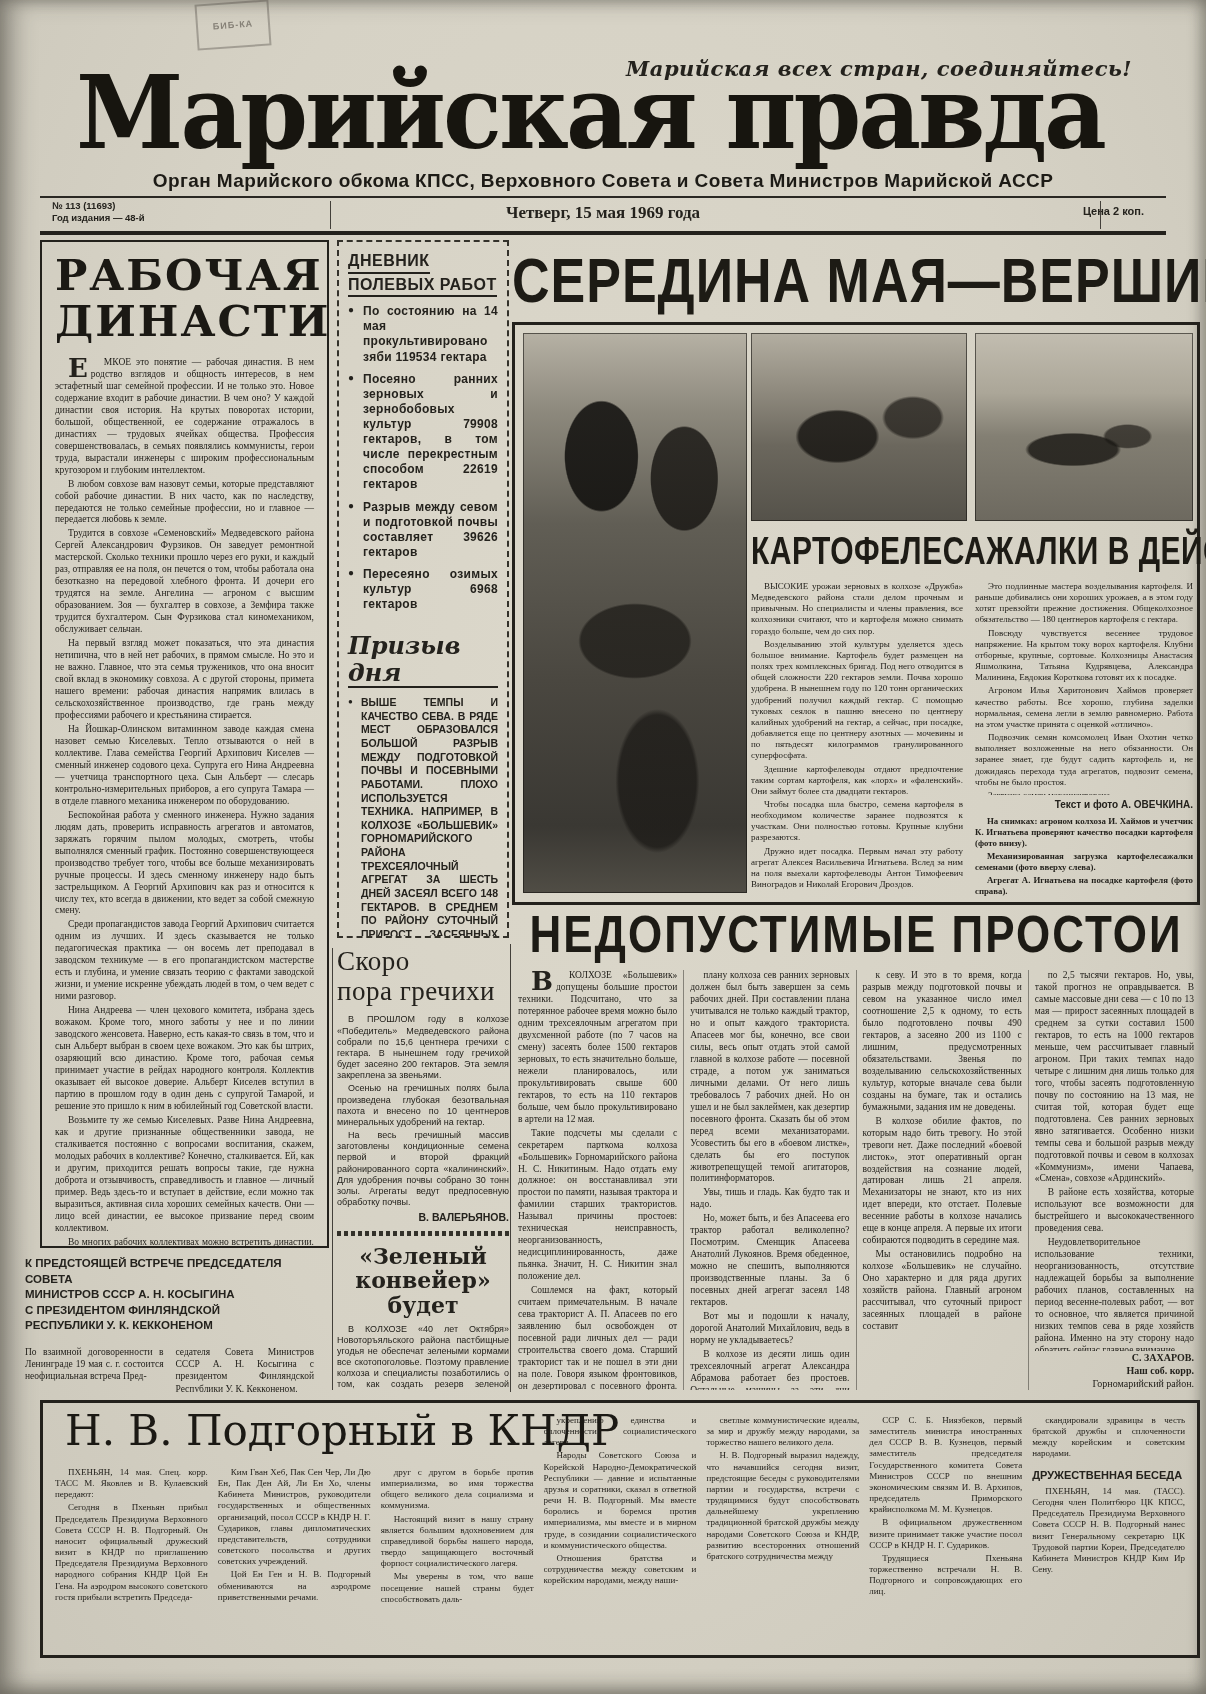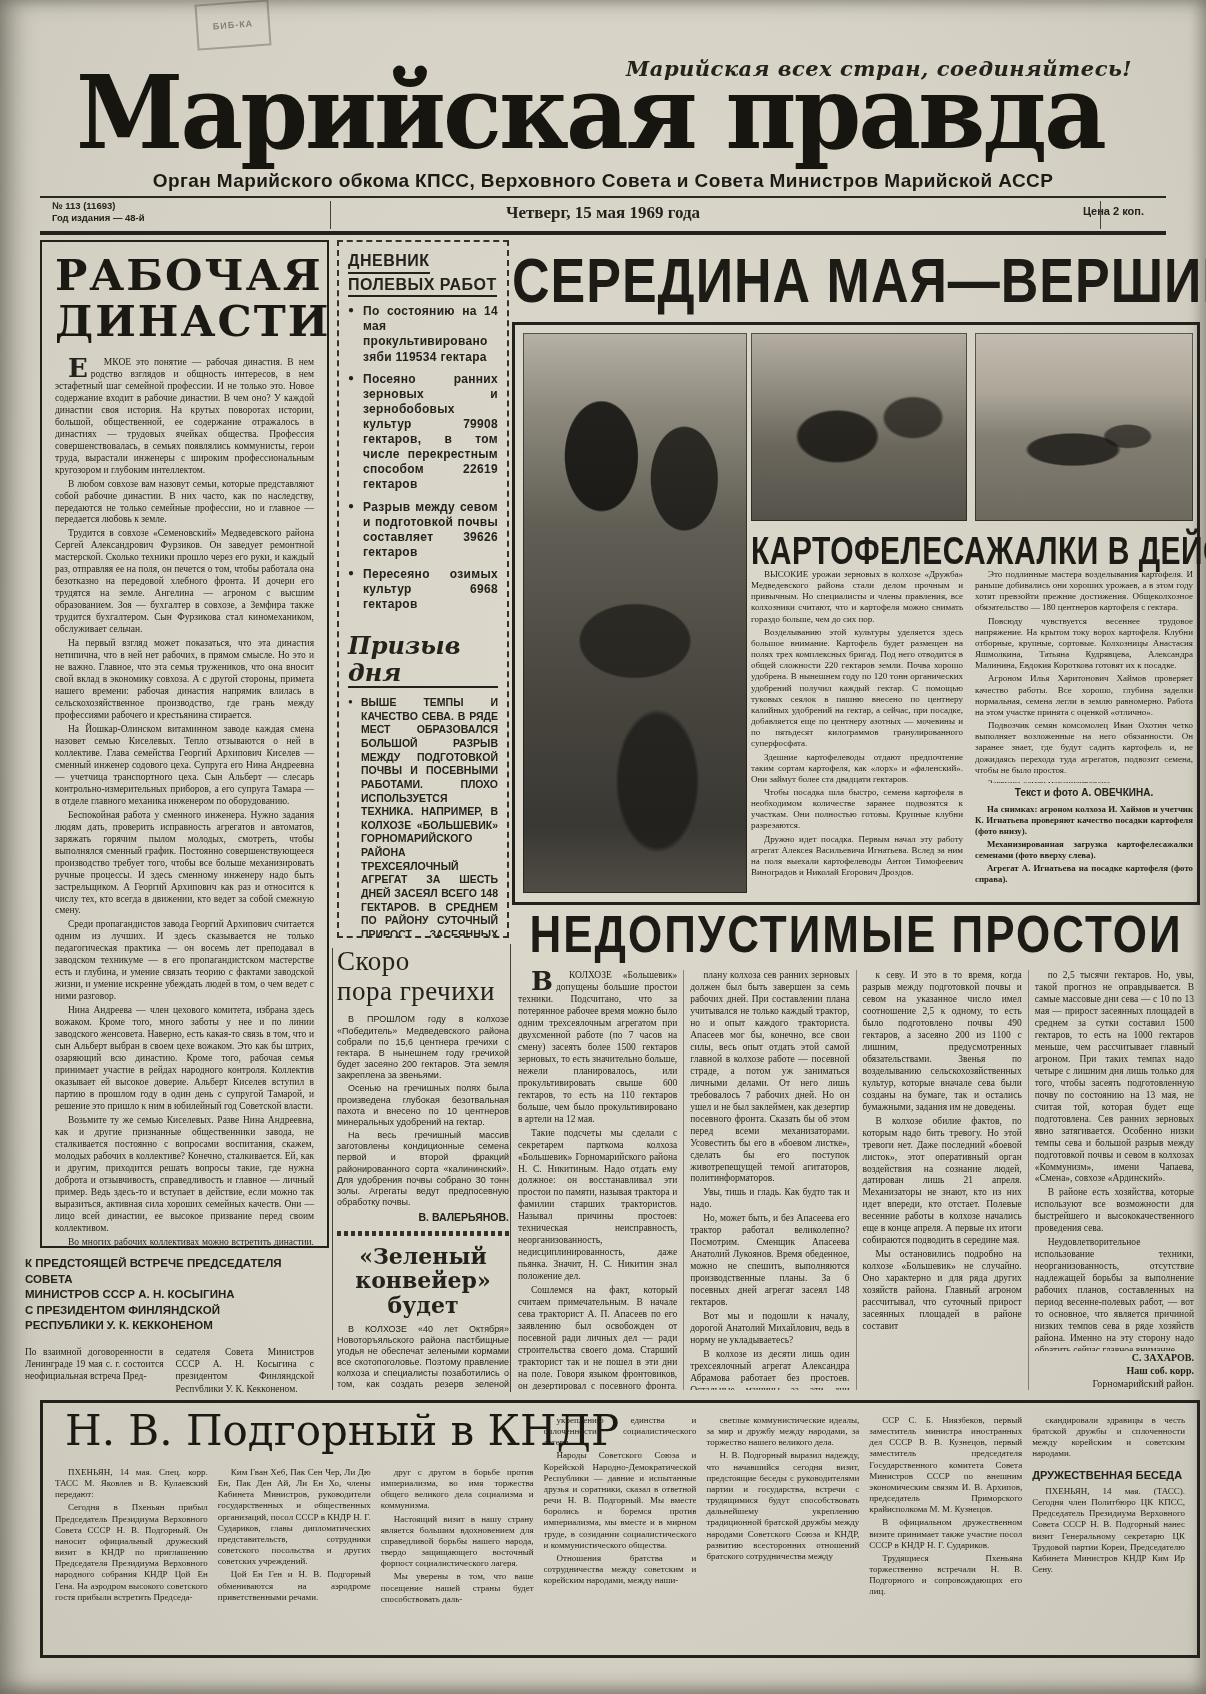--- a/index.html
+++ b/index.html
@@ -85,21 +85,21 @@
       radial-gradient(ellipse 50px 35px at 75% 45%, rgba(30,27,23,.7) 0 55%, transparent 62%),
       linear-gradient(180deg,#b3aea1 0%,#908b7f 30%,#6b675d 60%,#55524a 100%);}
   .photo-right{left:460px;top:8px;width:218px;height:188px;
     background:
       radial-gradient(ellipse 80px 28px at 45% 62%, rgba(25,23,19,.8) 0 55%, transparent 60%),
       radial-gradient(ellipse 40px 20px at 70% 55%, rgba(35,32,27,.7) 0 55%, transparent 62%),
       linear-gradient(180deg,#c2bdb0 0%,#aba698 32%,#837f73 55%,#6d695f 100%);}
   .potato-title{left:236px;top:206px;width:442px;text-align:center;
     font:bold 30px/1 "Liberation Sans",sans-serif;letter-spacing:.5px;
     transform:scaleY(1.3);transform-origin:top;white-space:nowrap;color:#1d1b15;}
-  .potato-col{top:244px;height:316px;overflow:hidden;display:flex;flex-direction:column;align-items:center;}
+  .potato-col{top:256px;height:316px;overflow:hidden;display:flex;flex-direction:column;}
   .potato-col .flow{overflow:hidden;}
   .byline{text-align:right;font:bold 10px "Liberation Sans",sans-serif;margin:4px 0;}
   .cap{margin:2px 0 0;text-indent:12px;text-align:justify;font:bold 8.8px/1.25 "Liberation Serif",serif;}
   
   .downtime-title{left:512px;top:908px;width:688px;text-align:center;
     font:bold 44px/1 "Liberation Sans",sans-serif;letter-spacing:2px;color:#1d1b15;
     transform:scaleY(1.18);transform-origin:top;white-space:nowrap;}
   .downtime-cols{left:512px;top:970px;width:688px;height:420px;display:flex;gap:0;}
   .dt-col{flex:1;padding:0 6px;overflow:hidden;}
   .dt-col + .dt-col{border-left:1px solid rgba(50,47,42,.5);}

